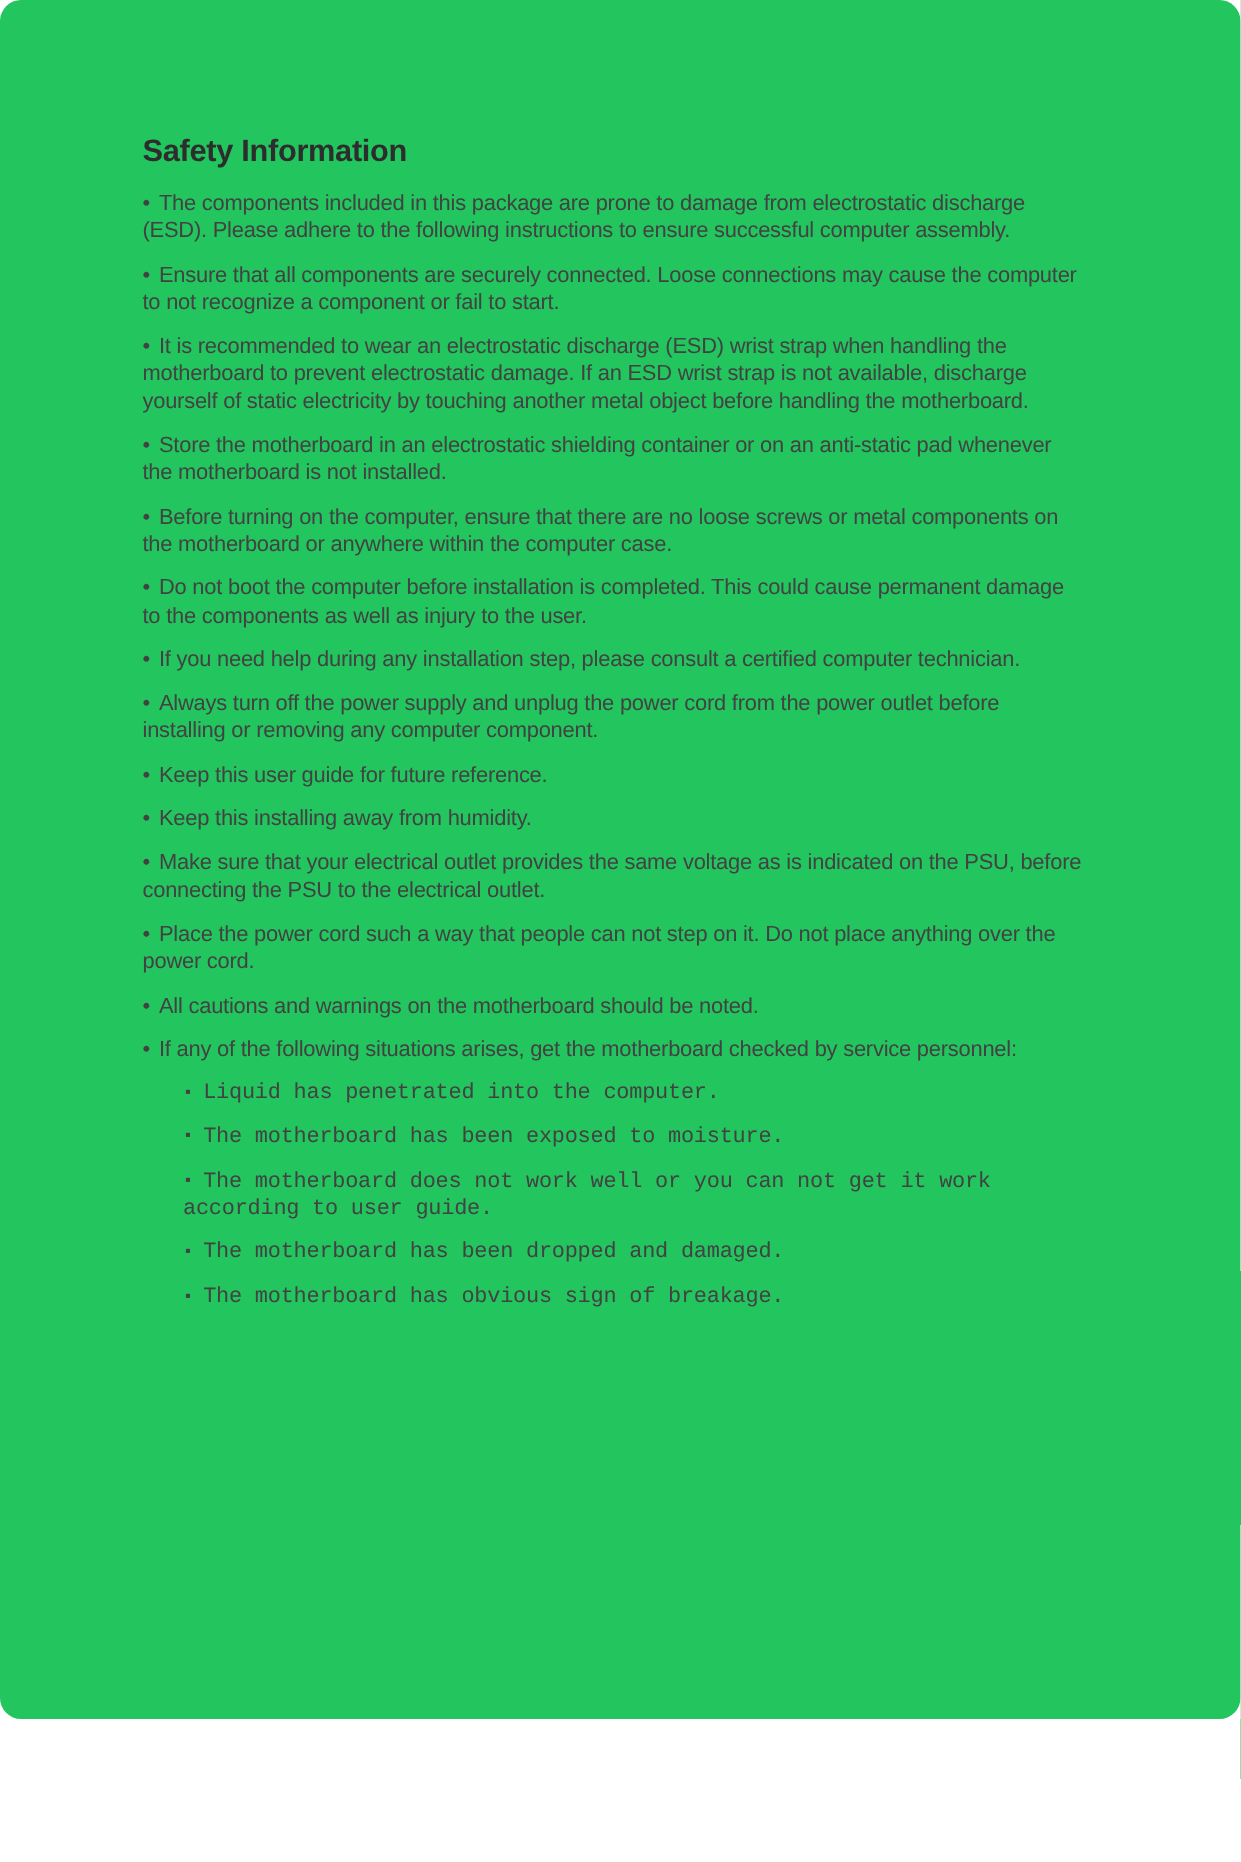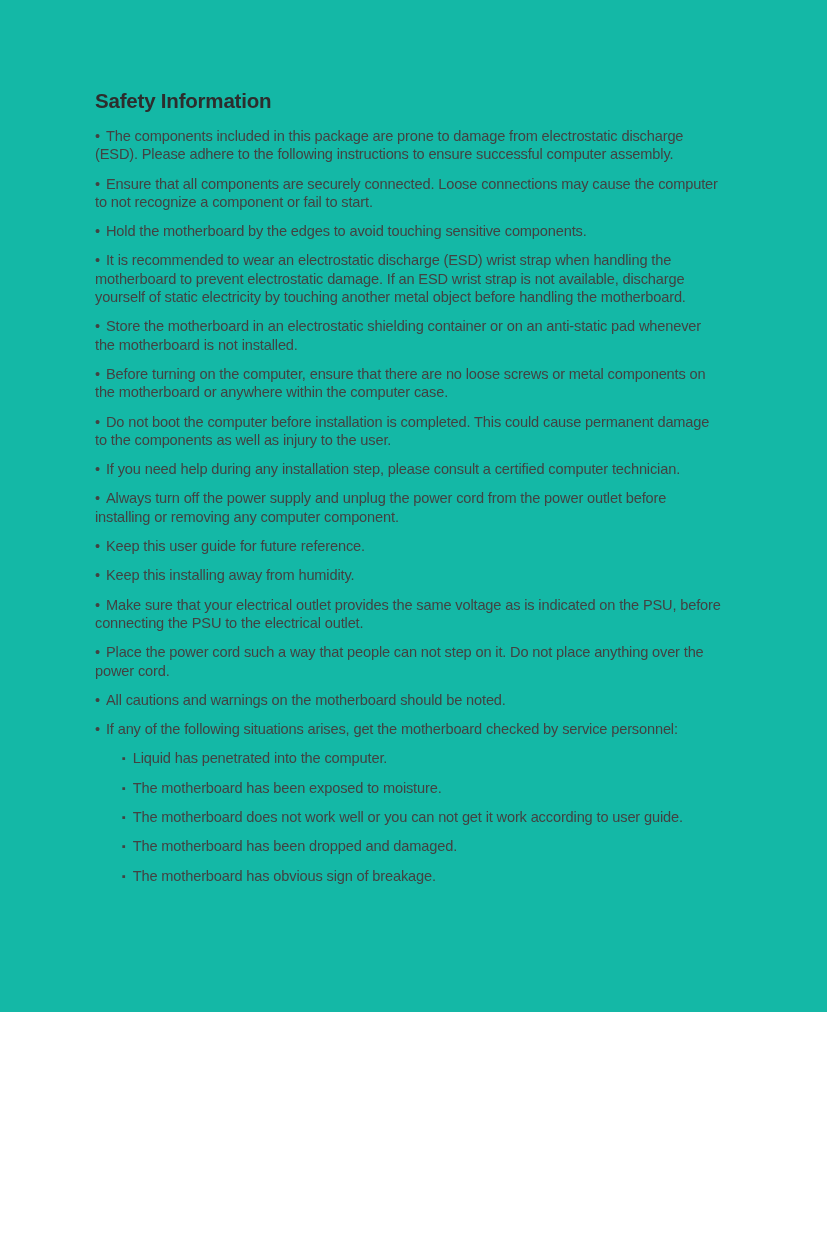--- a/index.html
+++ b/index.html
@@ -3,24 +3,25 @@
 <meta charset="utf-8">
 <style>
   html, body {
     margin: 0;
     padding: 0;
     background: #ffffff;
   }
   .page {
     position: relative;
     width: 827px;
-    height: 1012px;
-    background: #14b8a6;
+    height: 1146px;
+    background: #22c55e;
     overflow: hidden;
     font-family: "Liberation Sans", sans-serif;
+    border-radius: 14px;
   }
   .content {
     position: absolute;
     left: 95px;
     top: 89px;
     width: 643px;
   }
   .doc-title {
     margin: 0 0 15px 0;
     font-size: 20.5px;
@@ -39,20 +40,21 @@
   .bullet .marker {
     display: inline;
     margin-right: 6px;
   }
   .sub-bullet {
     margin: 11px 0 11px 27px;
     font-size: 14.6px;
     line-height: 18.3px;
     color: #424242;
     letter-spacing: -0.15px;
+    font-family: Liberation Mono, monospace;
   }
   .sub-bullet .marker {
     display: inline;
     font-size: 11px;
     vertical-align: 1px;
     margin-right: 7px;
   }
   .footer {
     position: absolute;
     left: 65px;
@@ -78,21 +80,20 @@
 
 <div class="page">
   <div class="content">
 
     <h1 class="doc-title">Safety Information</h1>
 
     <p class="bullet"><span class="marker">•</span><span>The components included in this package are prone to damage from electrostatic discharge (ESD). Please adhere to the following instructions to ensure successful computer assembly.</span></p>
 
     <p class="bullet"><span class="marker">•</span><span>Ensure that all components are securely connected. Loose connections may cause the computer to not recognize a component or fail to start.</span></p>
 
-    <p class="bullet"><span class="marker">•</span><span>Hold the motherboard by the edges to avoid touching sensitive components.</span></p>
 
     <p class="bullet"><span class="marker">•</span><span>It is recommended to wear an electrostatic discharge (ESD) wrist strap when handling the motherboard to prevent electrostatic damage. If an ESD wrist strap is not available, discharge yourself of static electricity by touching another metal object before handling the motherboard.</span></p>
 
     <p class="bullet"><span class="marker">•</span><span>Store the motherboard in an electrostatic shielding container or on an anti-static pad whenever the motherboard is not installed.</span></p>
 
     <p class="bullet"><span class="marker">•</span><span>Before turning on the computer, ensure that there are no loose screws or metal components on the motherboard or anywhere within the computer case.</span></p>
 
     <p class="bullet"><span class="marker">•</span><span>Do not boot the computer before installation is completed. This could cause permanent damage to the components as well as injury to the user.</span></p>
 
     <p class="bullet"><span class="marker">•</span><span>If you need help during any installation step, please consult a certified computer technician.</span></p>

